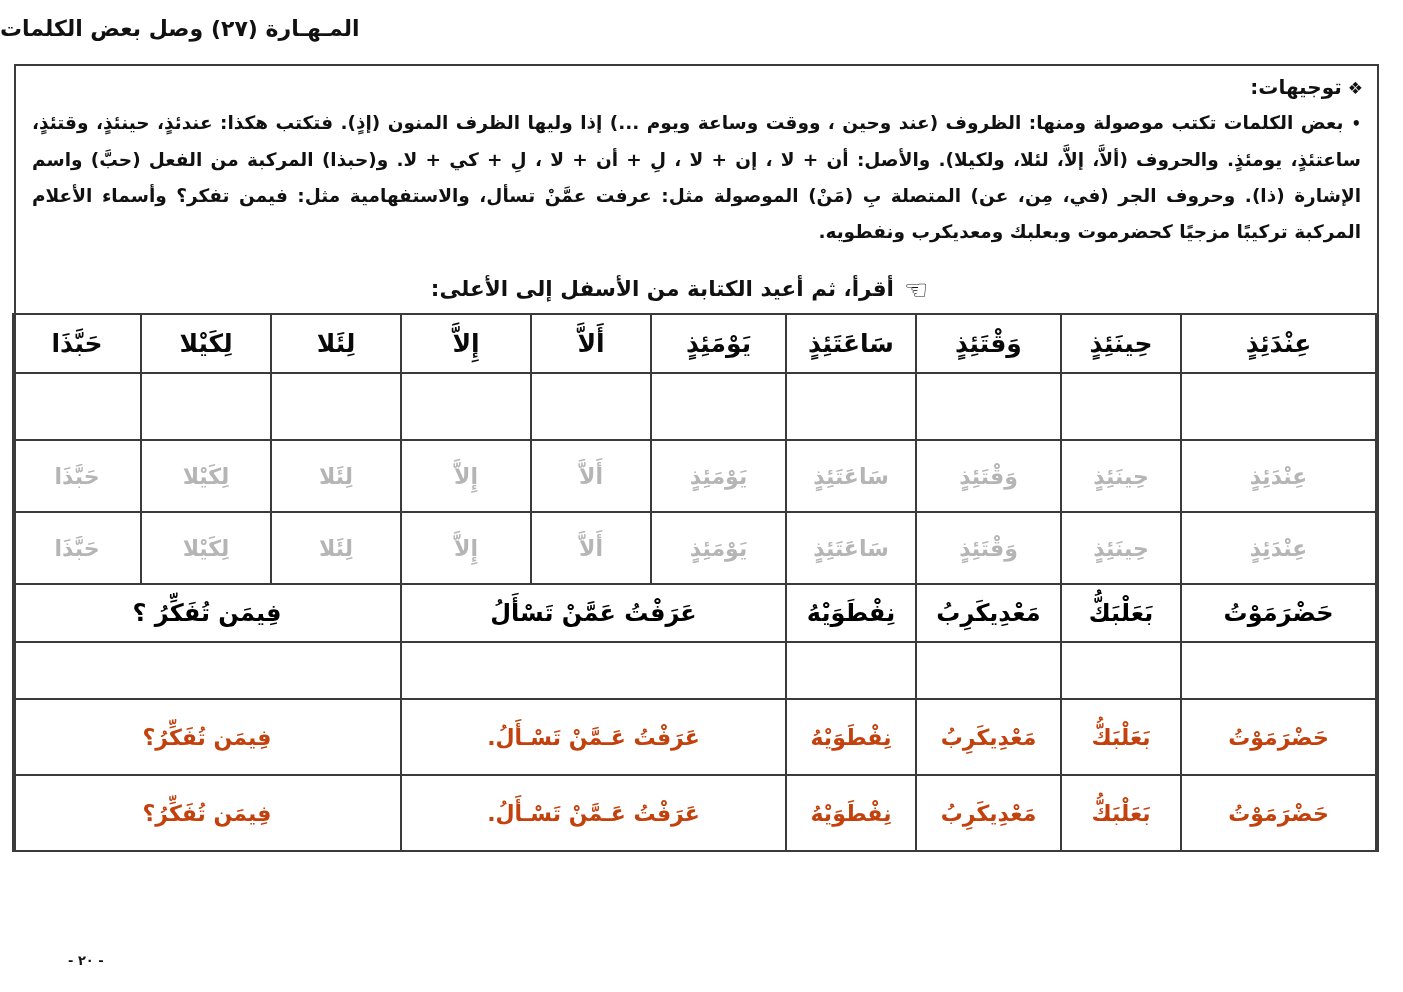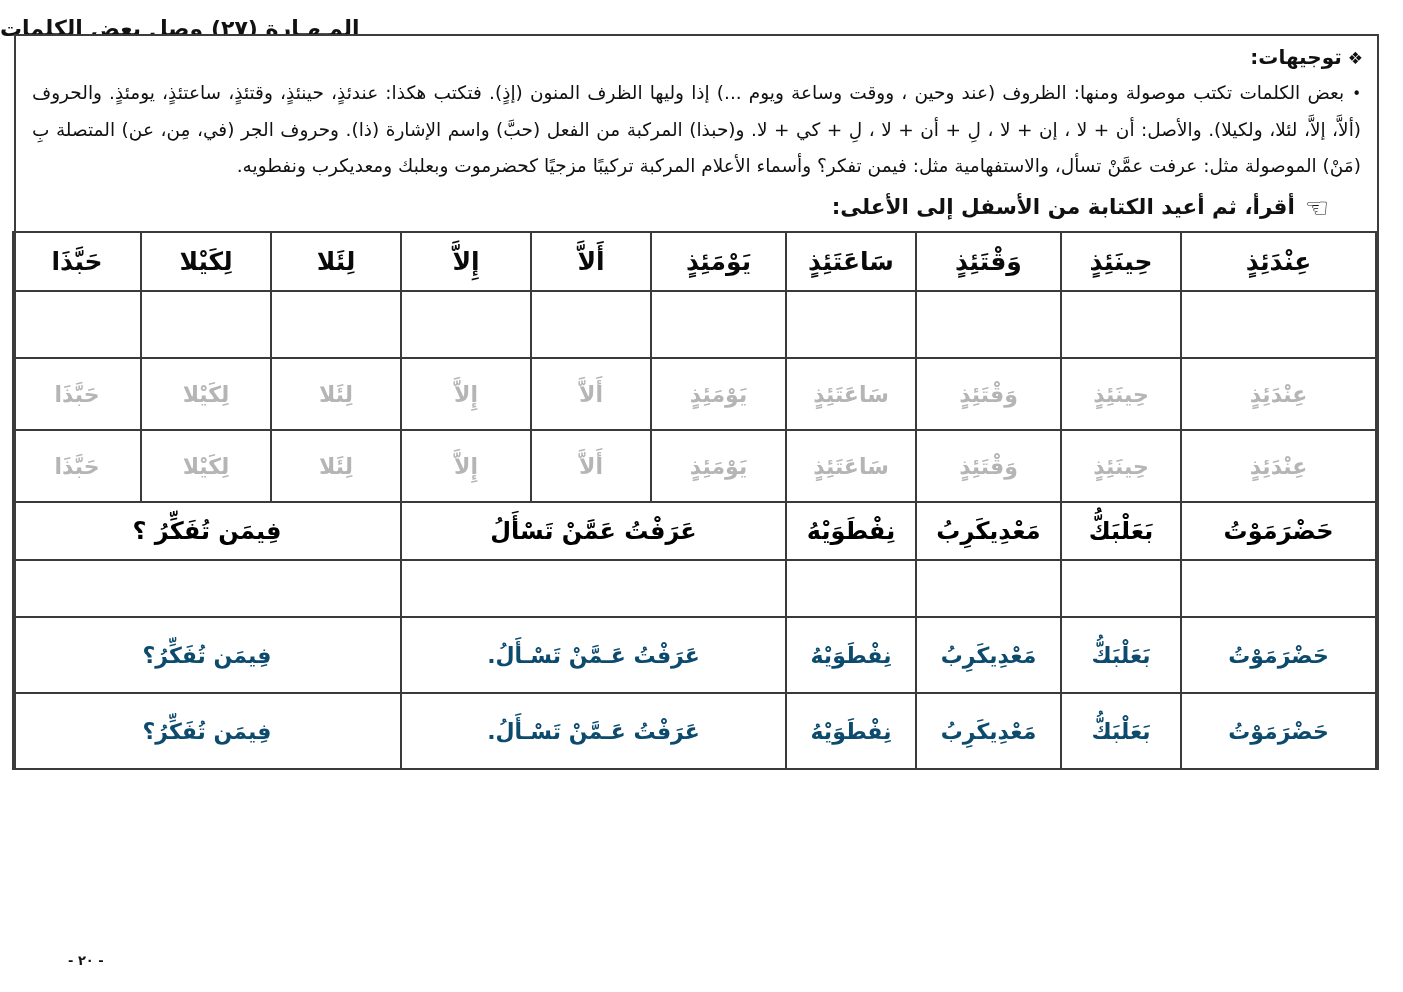--- a/index.html
+++ b/index.html
@@ -6,56 +6,56 @@
   body{
     width:1403px;height:992px;position:relative;overflow:hidden;
     font-family:"DejaVu Sans","Liberation Sans",sans-serif;
     color:#111;direction:rtl;
   }
   .page-title{
     position:absolute;top:16px;left:0;right:0;
     text-align:left;font-size:22px;font-weight:bold;letter-spacing:.5px;
   }
   .main-box{
-    position:absolute;top:34px;left:14px;width:1361px;
+    position:absolute;top:64px;left:14px;width:1361px;
     border:2px solid #3c3c3c;border-bottom:none;background:#fff;
   }
   .box-text{padding:6px 14px 0 14px;}
   .dir-heading{font-size:20px;font-weight:bold;line-height:30px;}
   .dir-heading .diamond{font-size:17px;margin-left:6px;}
   .dir-item{font-size:19px;font-weight:bold;line-height:32px;padding-right:16px;}
   .dir-bullet{
-    font-size:18.5px;font-weight:normal;line-height:36px;
-    text-align:justify;margin:2px 2px 0 2px;
+    font-size:18.5px;font-weight:bold;line-height:36px;
+    text-align:justify;margin:2px 2px 16px 2px;
   }
   .dir-bullet .bullet-marker{font-size:15px;margin-left:8px;}
   .task-line{
     font-size:21.5px;font-weight:bold;line-height:46px;
-    text-align:right;padding-right:34px;
+    text-align:center;padding-right:34px;
   }
   .task-line .hand{font-size:27px;vertical-align:-3px;margin-left:10px;}
   table.grid{
     width:100%;border-collapse:collapse;table-layout:fixed;
     direction:rtl;
   }
   table.grid td{
     border:2px solid #3a3a3a;text-align:center;vertical-align:middle;
     overflow:hidden;padding:2px 3px;
   }
   .row-h1 td{height:53px;}
   .row-e1 td{height:61px;}
   .row-t1 td{height:66px;}
   .row-h2 td{height:52px;border-top:6px solid #000;}
   .row-e2 td{height:51px;}
   .row-t2 td{height:70px;}
   .row-last td{border-bottom:5px solid #000;}
   .hw{font-size:25px;font-weight:bold;color:#0a0a0a;}
   .hw2{font-size:24px;font-weight:bold;color:#000000;}
   .tw{font-size:22px;font-weight:bold;color:#b5b5b5;}
-  .tw2{font-size:22px;font-weight:bold;color:#0c4a6e;}
+  .tw2{font-size:22px;font-weight:bold;color:#c2410c;}
   .page-number{
     position:absolute;bottom:24px;left:68px;
     font-size:13px;font-weight:bold;direction:ltr;
   }
 </style>
 </head>
 <body>
 
 <div class="page-title">المـهـارة (٢٧) وصل بعض الكلمات</div>
 

